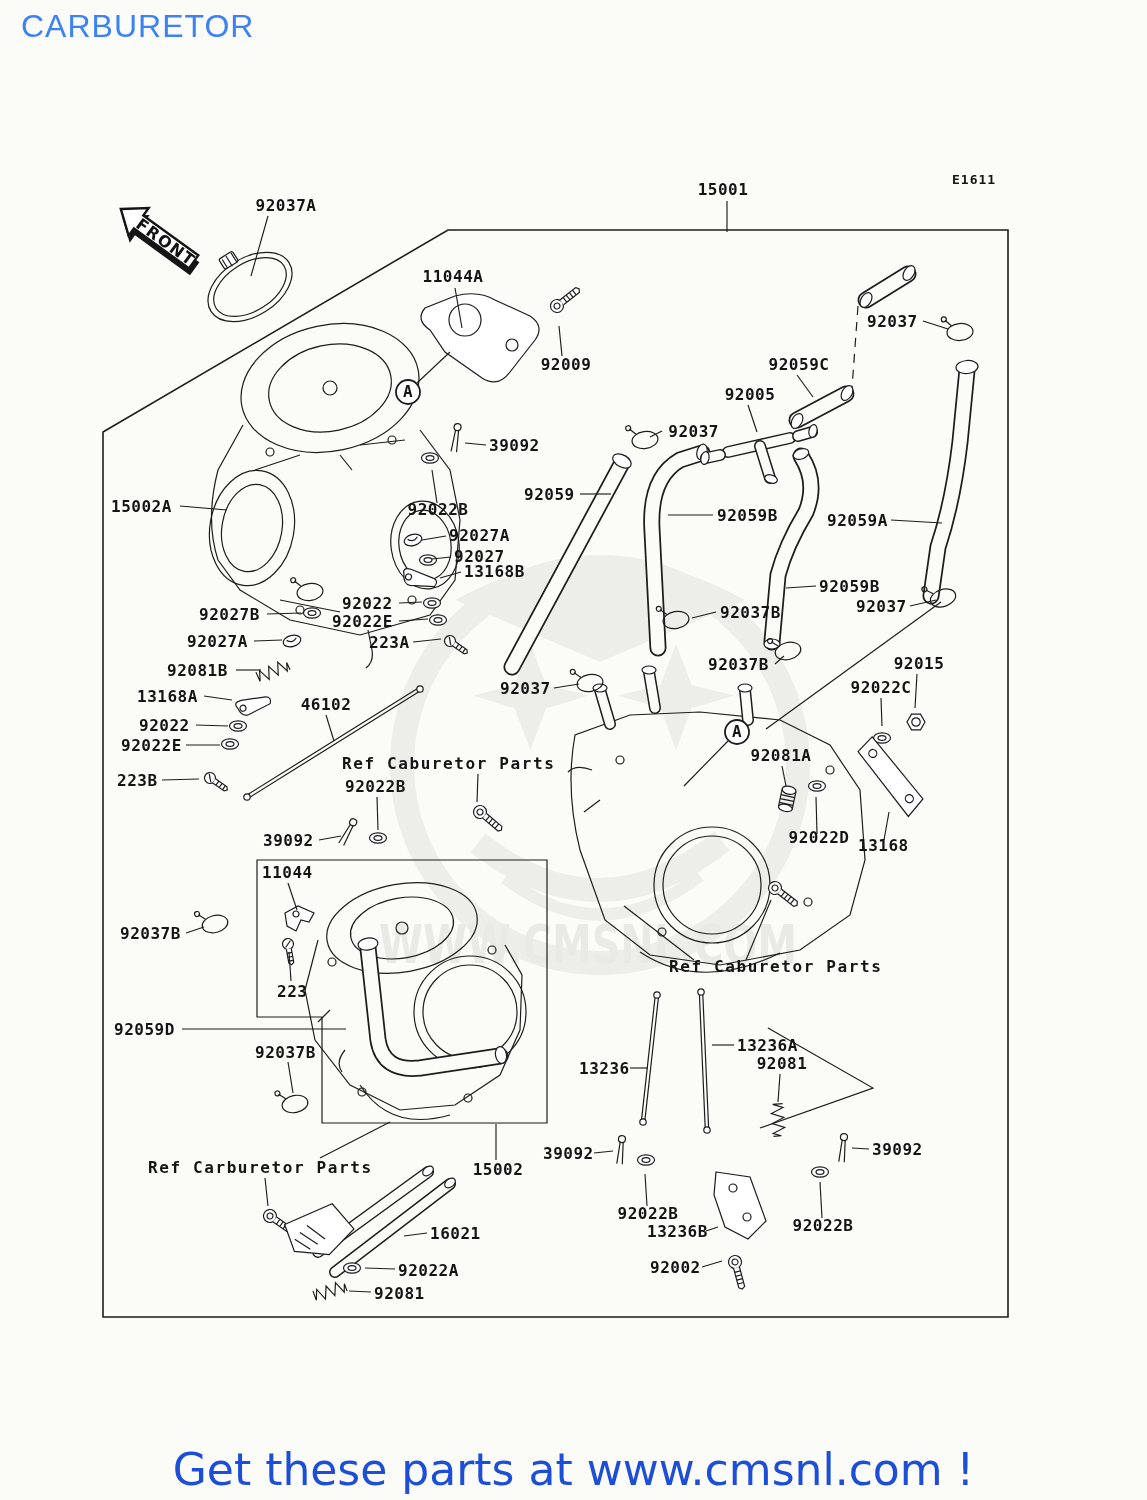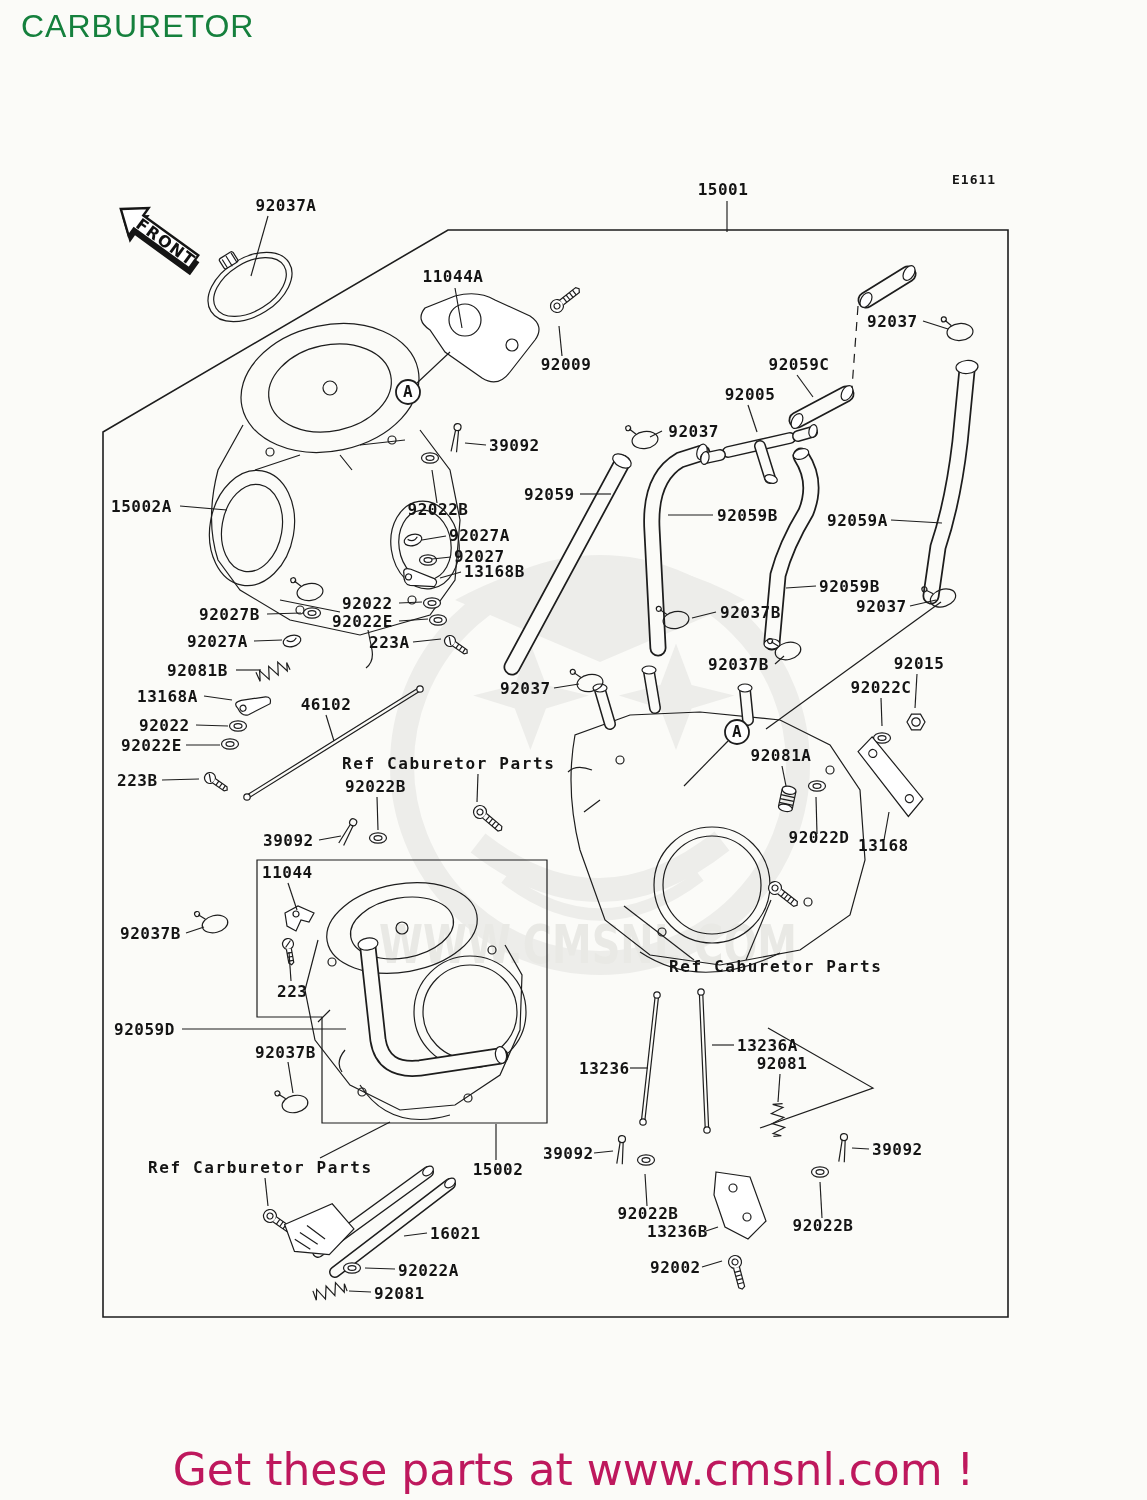--- a/index.html
+++ b/index.html
@@ -20,21 +20,21 @@
   .hosein{stroke:#fbfbf8;stroke-width:13.5;fill:none;stroke-linecap:round;}
   .hose2{stroke:#1d1d1d;stroke-width:12;fill:none;stroke-linecap:round;}
   .hose2in{stroke:#fbfbf8;stroke-width:9;fill:none;stroke-linecap:round;}
   .wm{fill:none;stroke:#ededea;}
   .wmf{fill:#ededea;stroke:none;}
   .wmt{font-family:"DejaVu Sans",sans-serif;font-weight:bold;fill:#e9e9e5;}
 </style>
 </head>
 <body style="background: rgb(251, 251, 248);">
 
-<div class="page-title" style="color: #15803d;">CARBURETOR</div>
+<div class="page-title" style="color: #3b82f6;">CARBURETOR</div>
 
 <svg width="1147" height="1500" viewBox="0 0 1147 1500">
 
   <g>
     <circle class="wm" cx="600" cy="765" r="198" stroke-width="24"></circle>
     <path class="wmf" d="M455,600 Q600,520 745,600 L600,662 Z"></path>
     <path class="wmf" d="M530,660 L542,692 L575,700 L542,710 L530,742 L518,710 L486,700 L518,692 Z" transform="scale(1.3) translate(-122,-165)"></path>
     <path class="wmf" d="M672,660 L684,692 L717,700 L684,710 L672,742 L660,710 L628,700 L660,692 Z" transform="scale(1.3) translate(-152,-165)"></path>
     <path class="wm" d="M478,843 Q600,938 722,841" stroke-width="24"></path>
     <path class="wm" d="M505,878 Q600,952 700,876" stroke-width="12"></path>
@@ -536,13 +536,13 @@
       <polyline points="417,383 450,352" fill="none" stroke="#1d1d1d" stroke-width="1.15"></polyline>
       <circle cx="408" cy="392" r="12" fill="#fff" stroke="#1d1d1d" stroke-width="1.8"></circle>
       <text x="408" y="397" text-anchor="middle" class="lbl">A</text>
       <polyline points="728,741 684,786" fill="none" stroke="#1d1d1d" stroke-width="1.15"></polyline>
       <circle cx="737" cy="732" r="12" fill="#fff" stroke="#1d1d1d" stroke-width="1.8"></circle>
       <text x="737" y="737" text-anchor="middle" class="lbl">A</text>
     </g>
 
 </svg>
 
-<div class="footer-note" style="color: #be185d;">Get these parts at www.cmsnl.com !</div>
+<div class="footer-note" style="color: #1d4ed8;">Get these parts at www.cmsnl.com !</div>
 
 </body></html>

